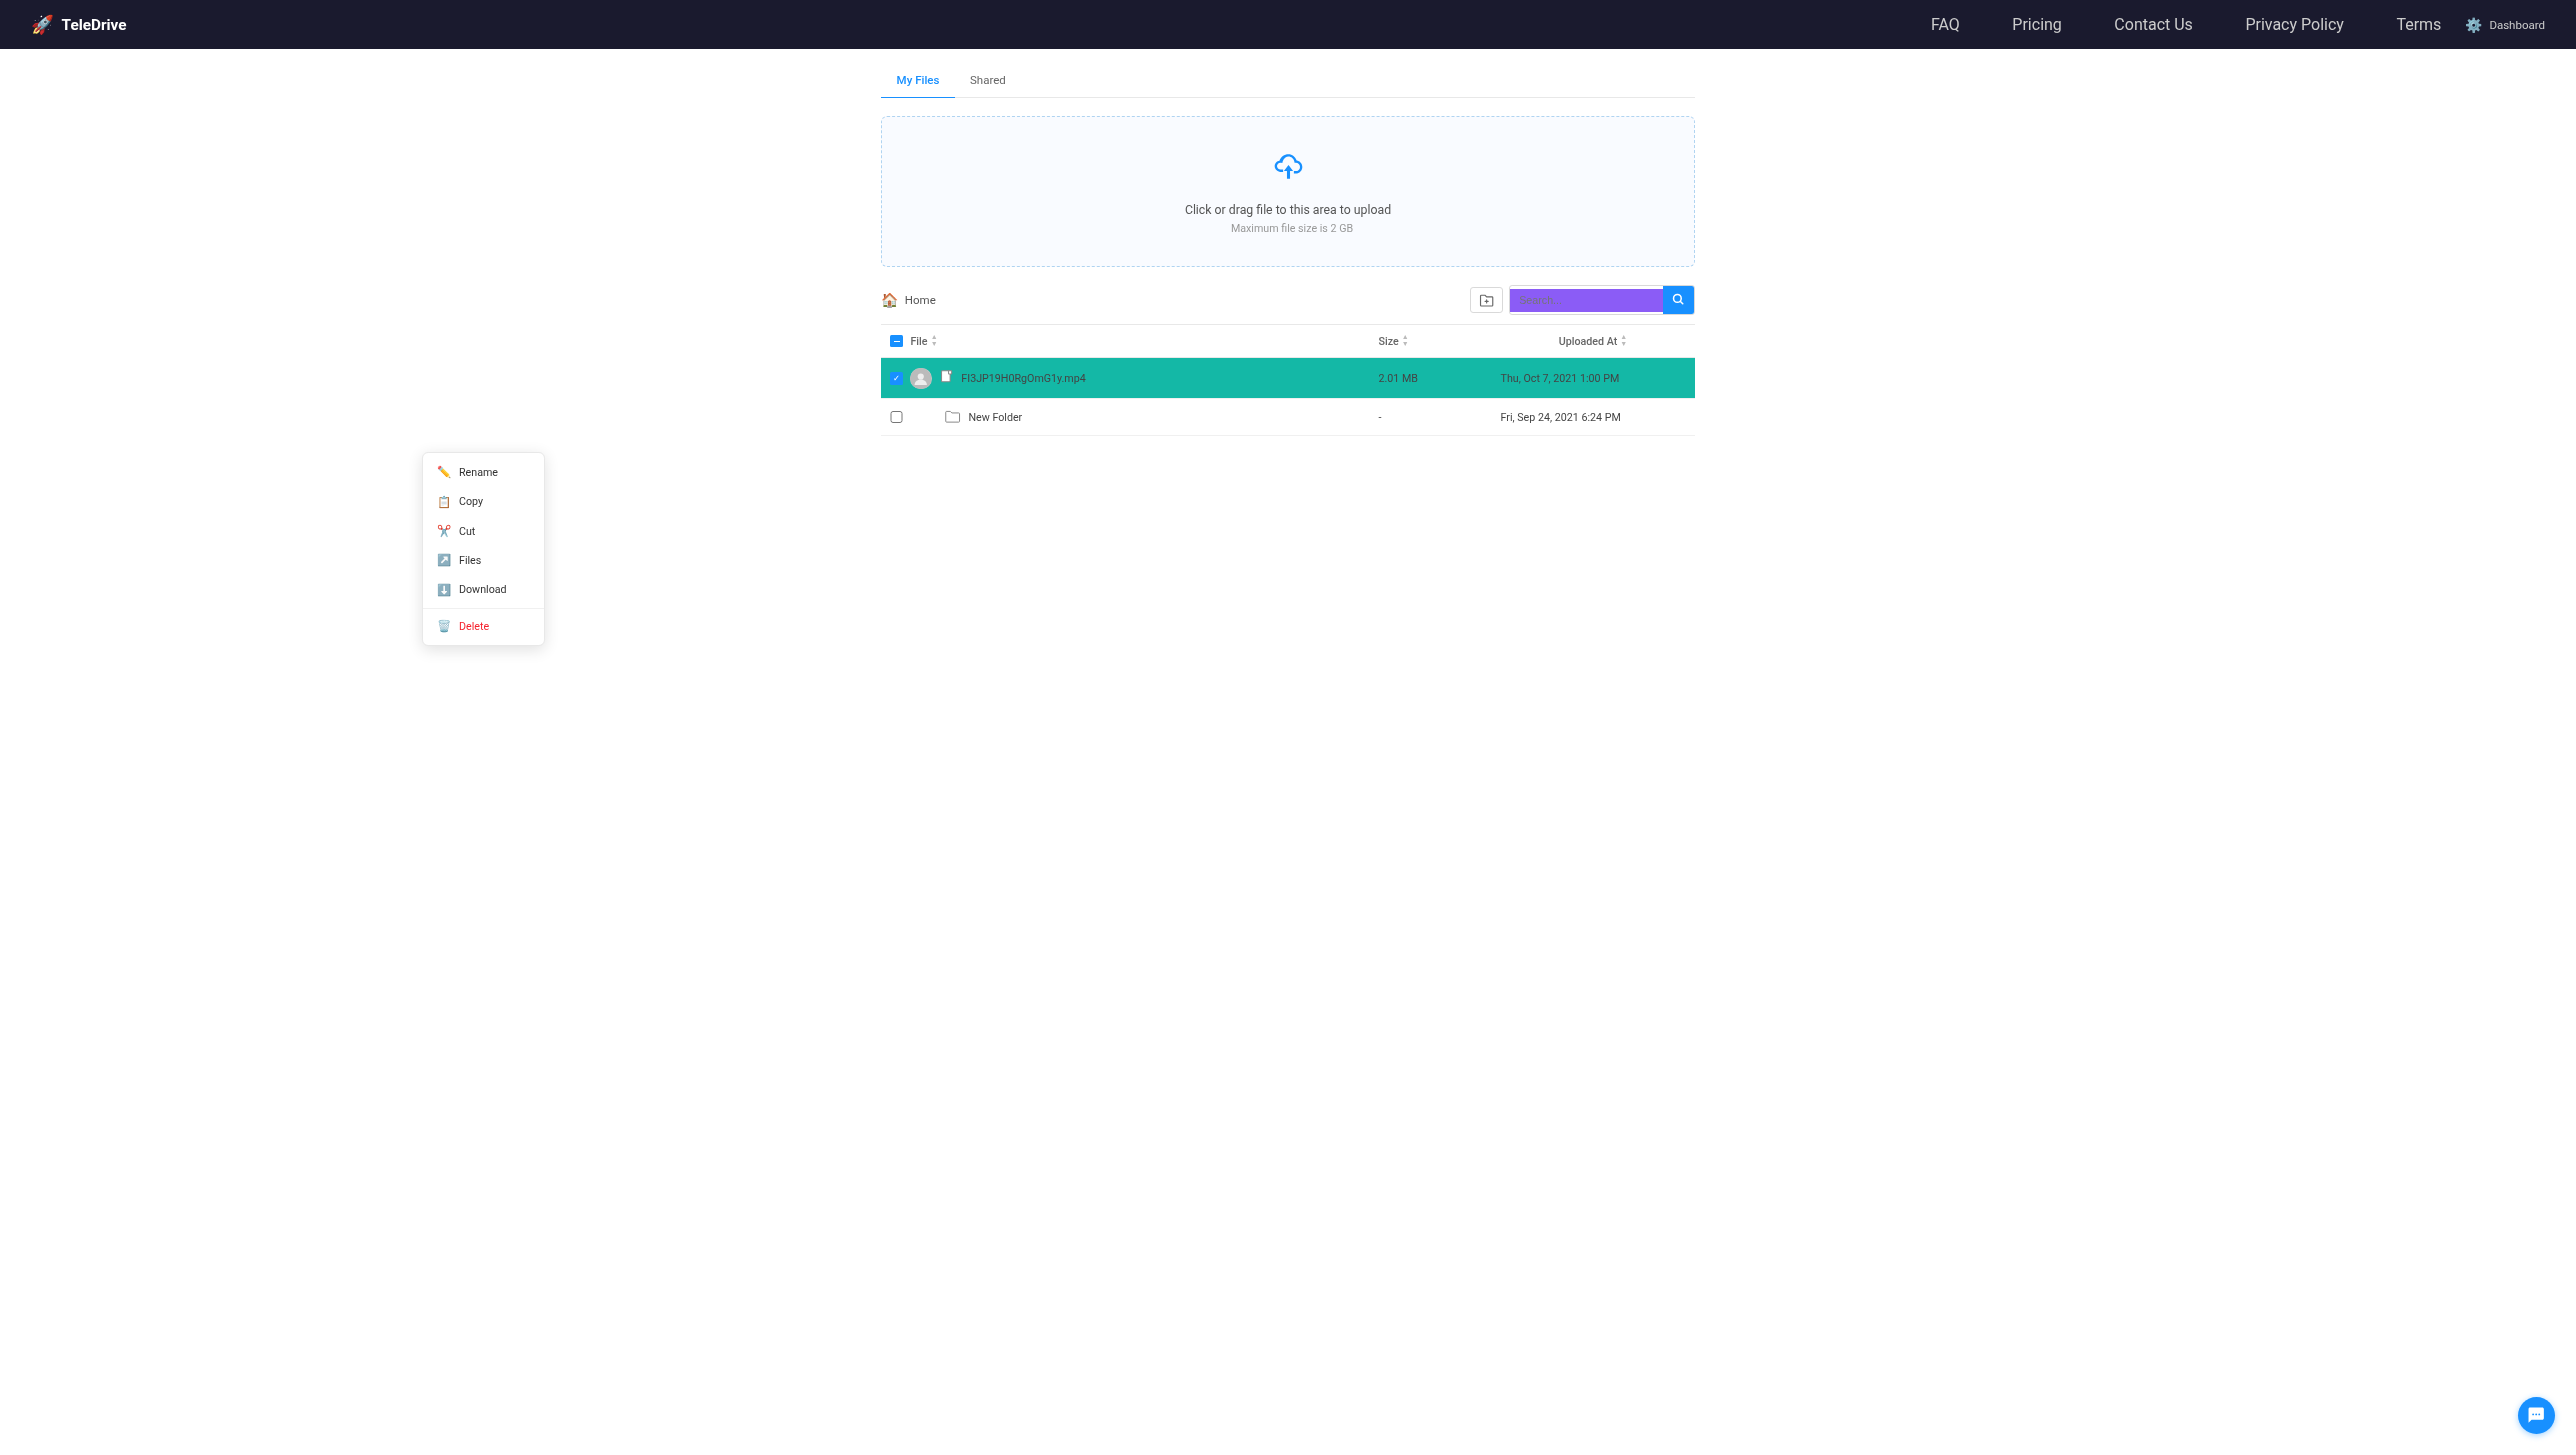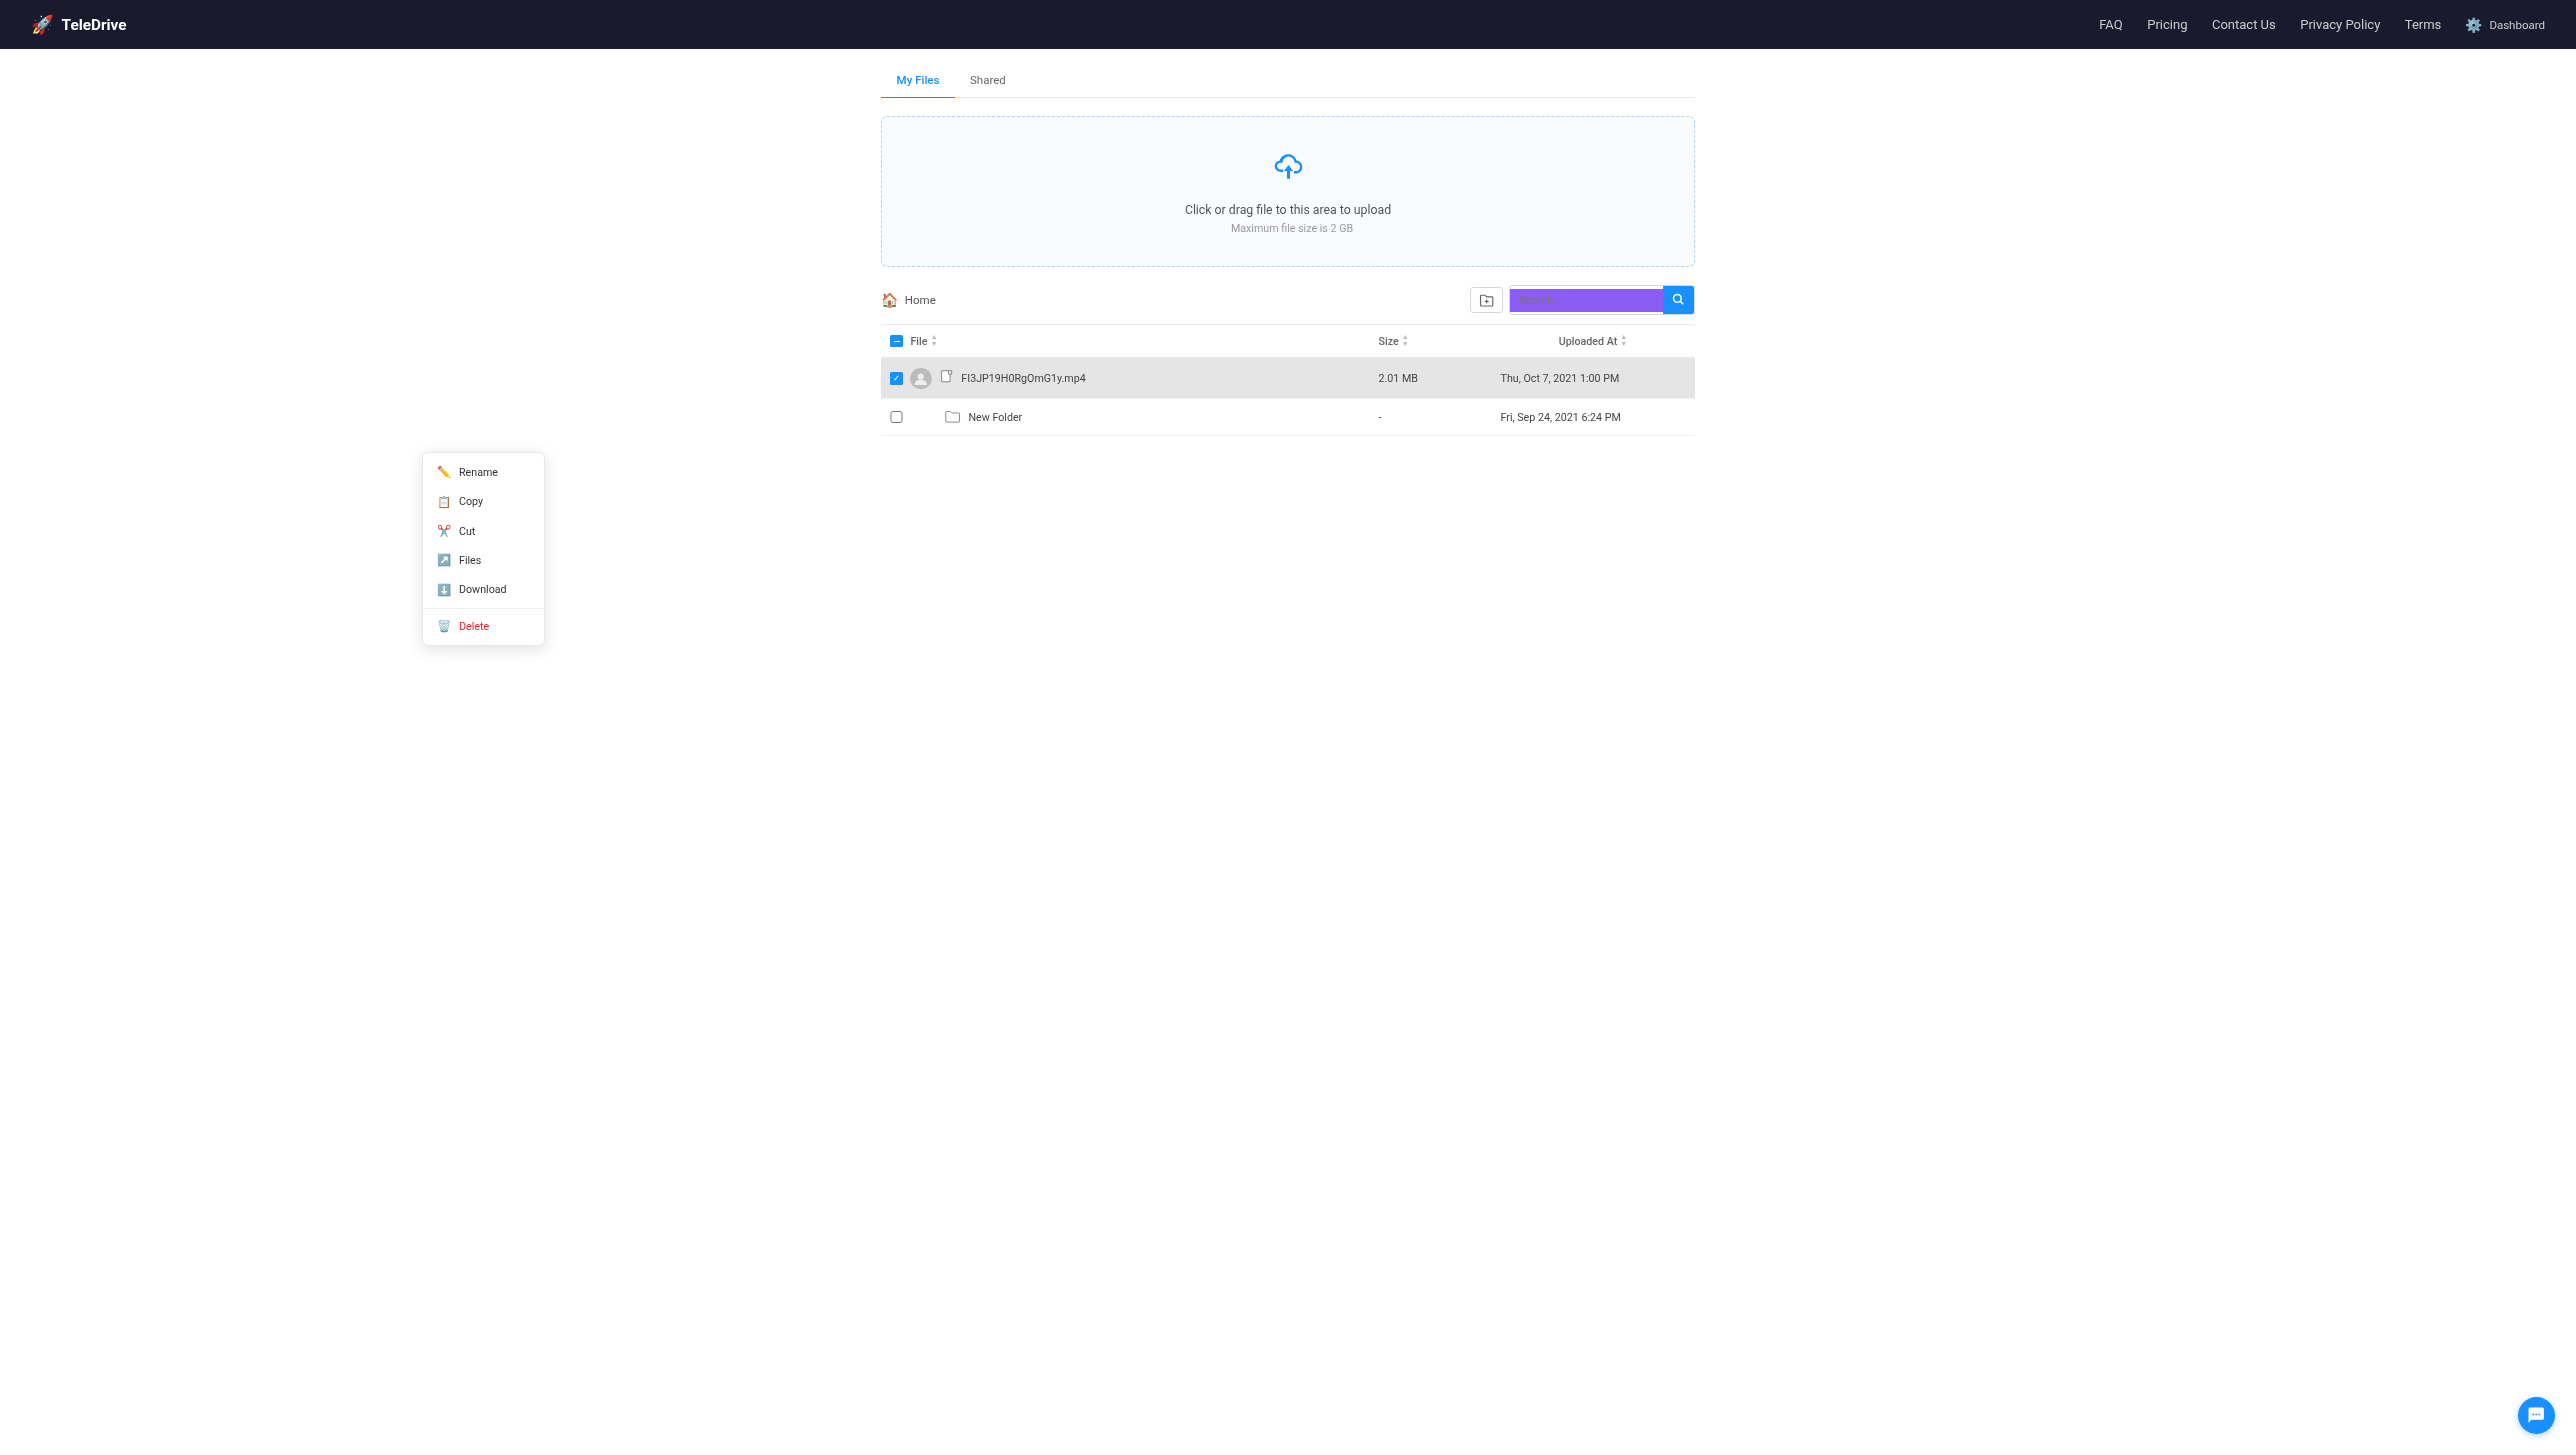--- a/index.html
+++ b/index.html
@@ -26,21 +26,22 @@
       font-size: 18.4px;
     }
     .navbar-links {
       display: flex;
       align-items: center;
       gap: 24.5px;
     }
     .navbar-links a {
       color: #ccc;
       text-decoration: none;
-      font-size: 13px;
+      font-size: 16px;
+      margin-left: 28px;
     }
     .navbar-dashboard {
       display: flex;
       align-items: center;
       gap: 6.1px;
       color: #ccc;
       font-size: 11.5px;
       cursor: pointer;
     }
     .navbar-dashboard .dash-icon { font-size: 14px; }
@@ -180,21 +181,21 @@
     .files-table th.date-col { width: 25%; text-align: center; }
     .files-table td {
       padding: 9.2px 9.2px;
       font-size: 10.7px;
       color: #444;
       vertical-align: middle;
     }
     .files-table tbody tr {
       border-bottom: 0.8px solid #f0f0f0;
     }
-    .files-table tbody tr.selected { background: #e5e5e5; }
+    .files-table tbody tr.selected { background: #14b8a6; }
 
     .col-sort {
       display: inline-flex;
       align-items: center;
       gap: 3.1px;
     }
     .sort-icons {
       display: inline-flex;
       flex-direction: column;
       font-size: 7px;

